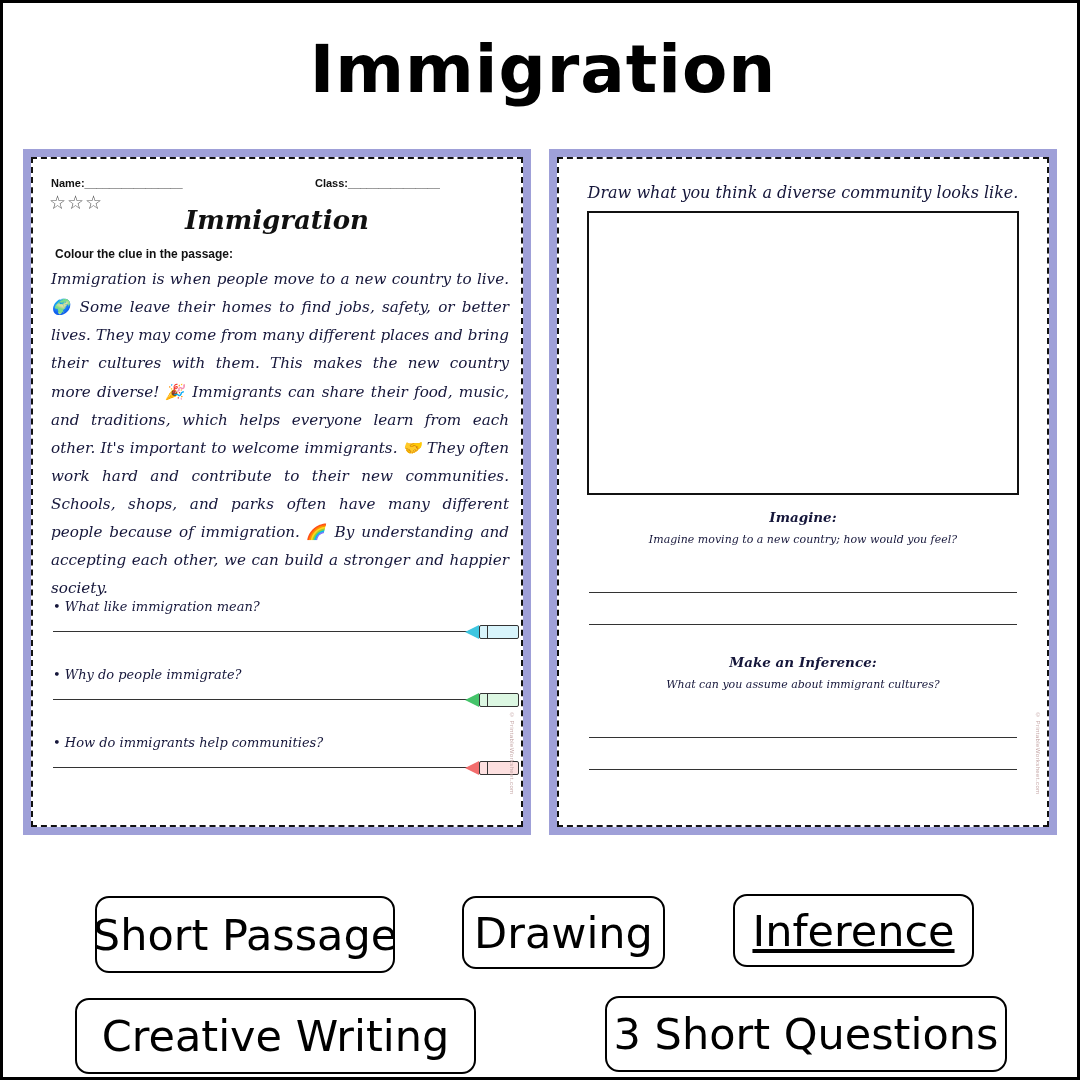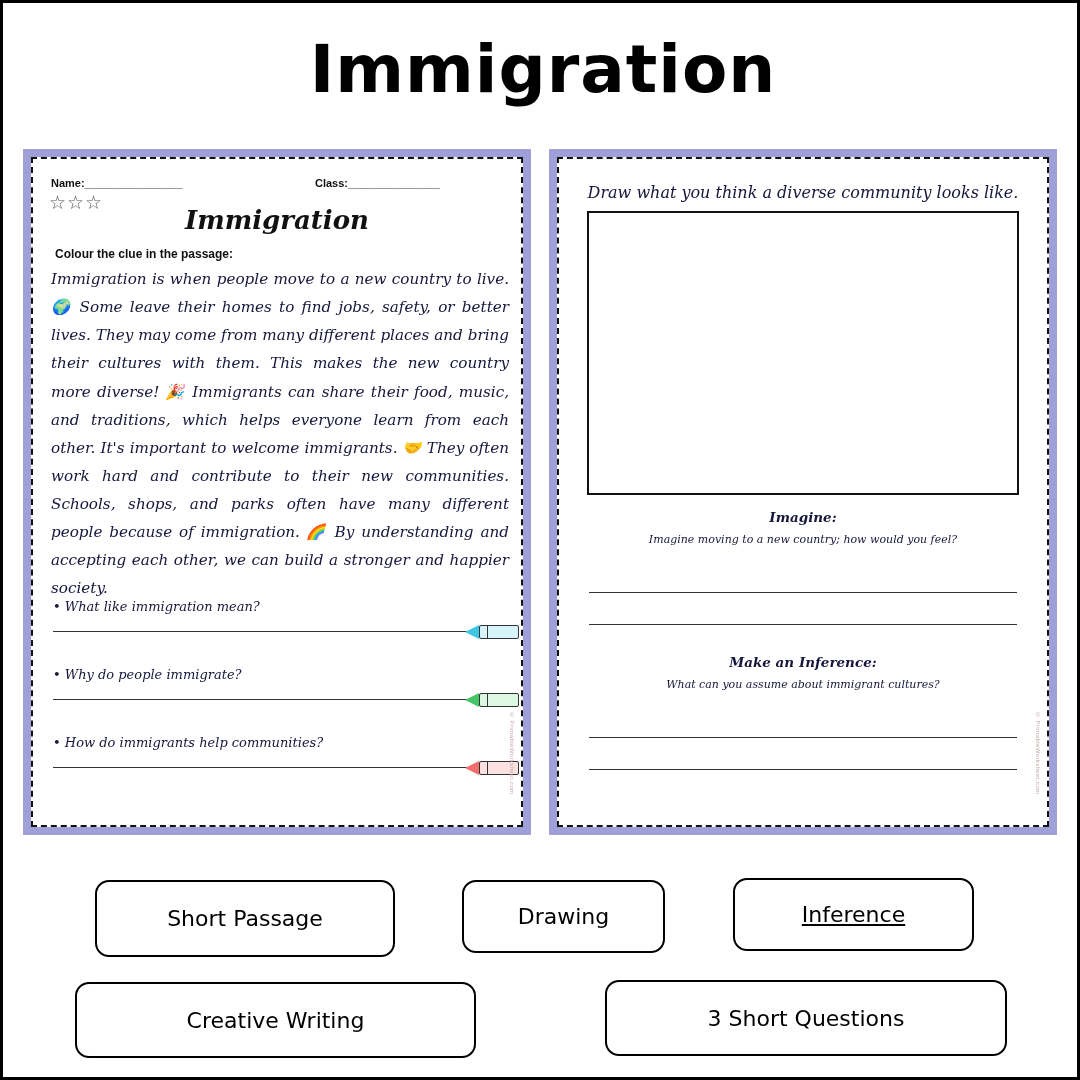--- a/index.html
+++ b/index.html
@@ -261,23 +261,24 @@
   .pill {
     position: absolute;
     box-sizing: border-box;
     border: 2.5px solid #000;
     border-radius: 14px;
     background: #fff;
     display: flex;
     align-items: center;
     justify-content: center;
     font-family: "DejaVu Sans", sans-serif;
-    font-size: 22px;
+    font-size: 43px;
     color: #000;
     white-space: nowrap;
+    margin-top: 16px;
   }
   .pill-short-passage    { left: 92px;  top: 877px; width: 300px; height: 77px; }
   .pill-drawing          { left: 459px; top: 877px; width: 203px; height: 73px; }
   .pill-inference        { left: 730px; top: 875px; width: 241px; height: 73px; text-decoration: underline; }
   .pill-creative-writing { left: 72px;  top: 979px; width: 401px; height: 76px; }
   .pill-3-short-questions{ left: 602px; top: 977px; width: 402px; height: 76px; }
 </style>
 </head>
 <body>
 

